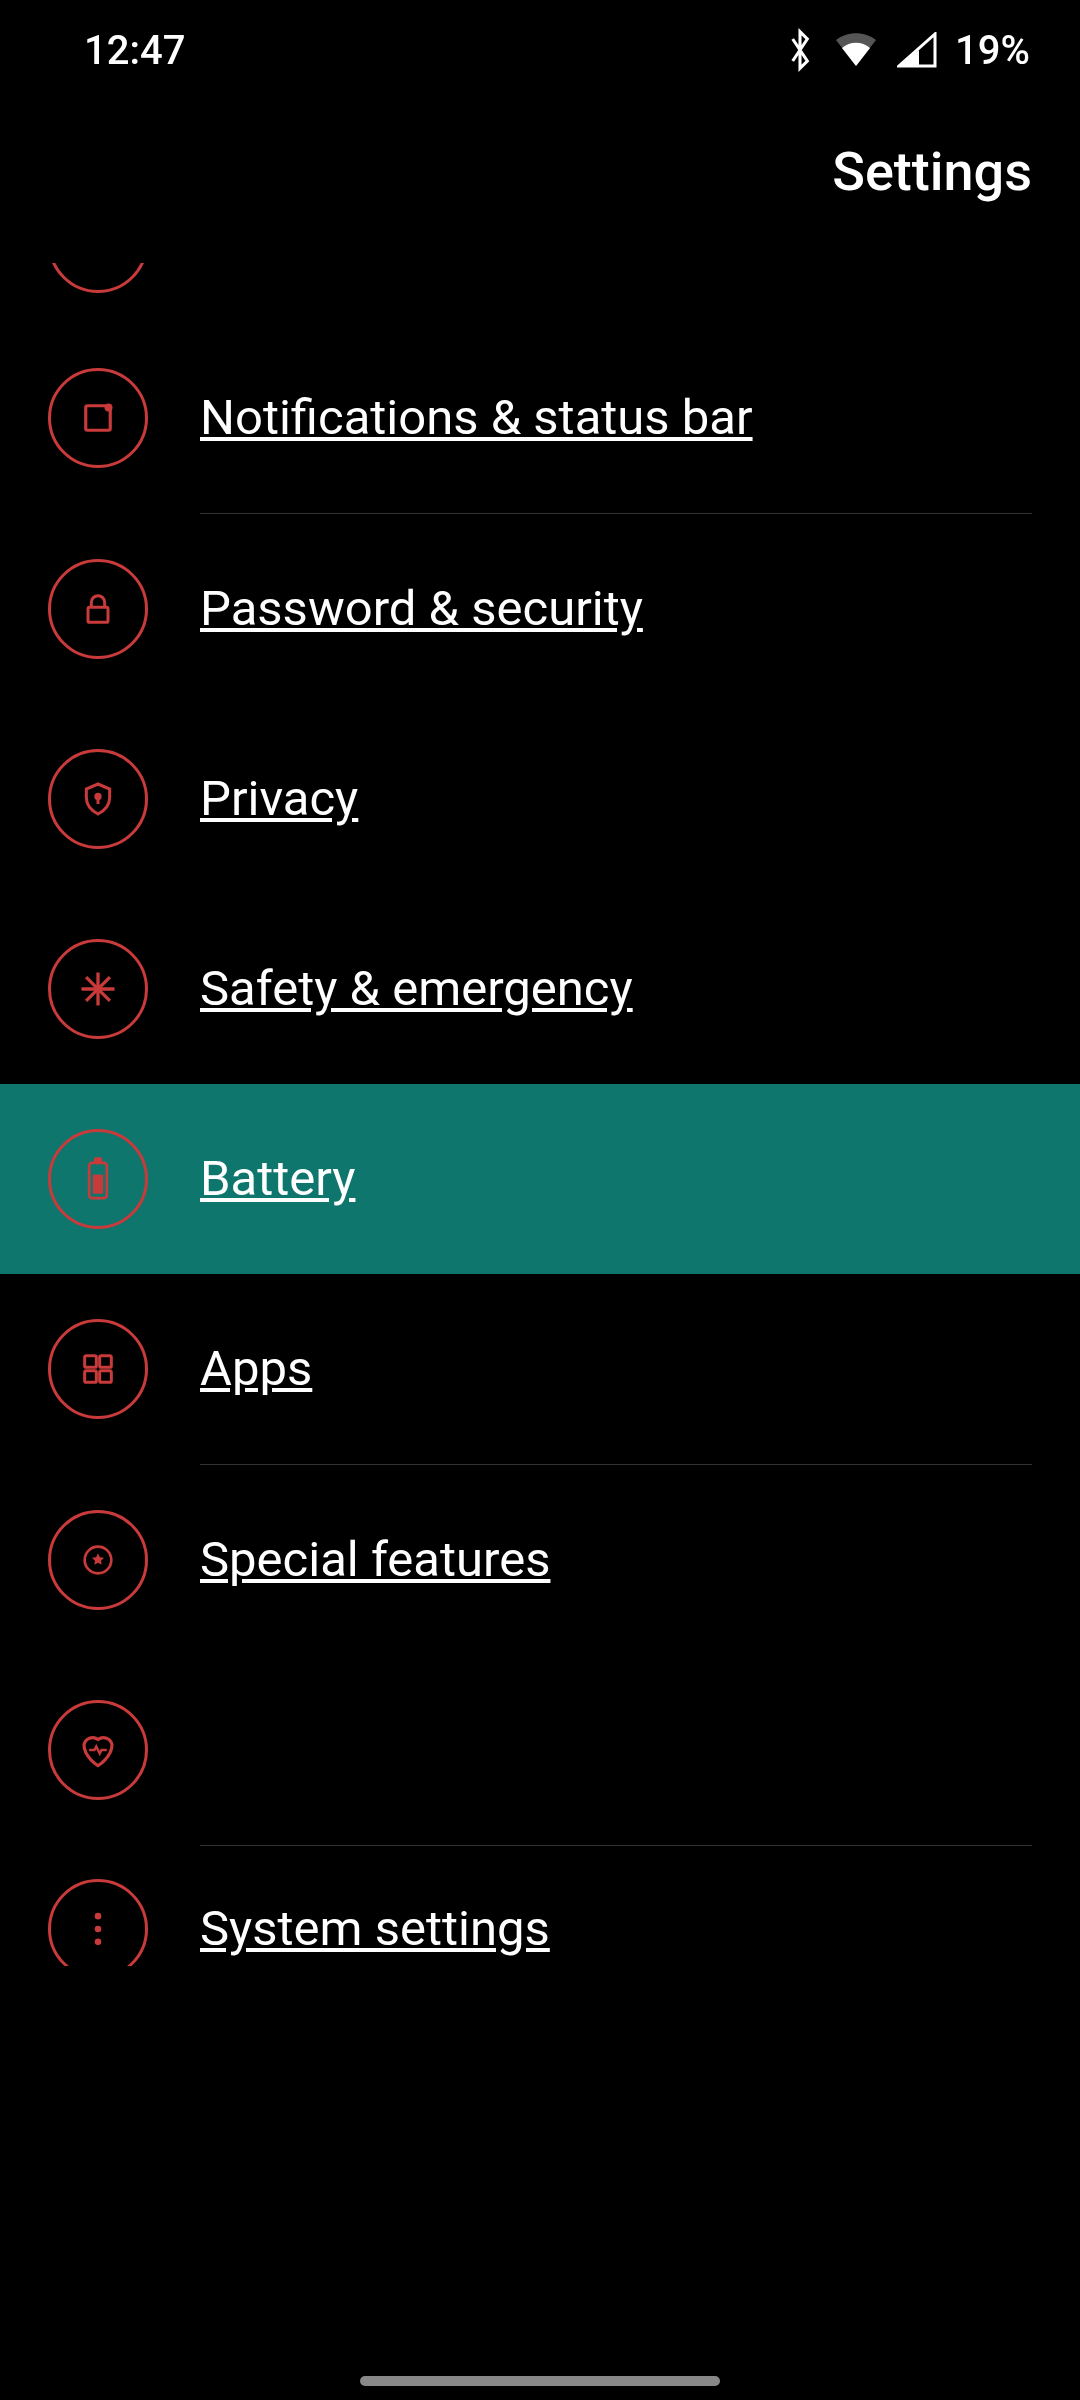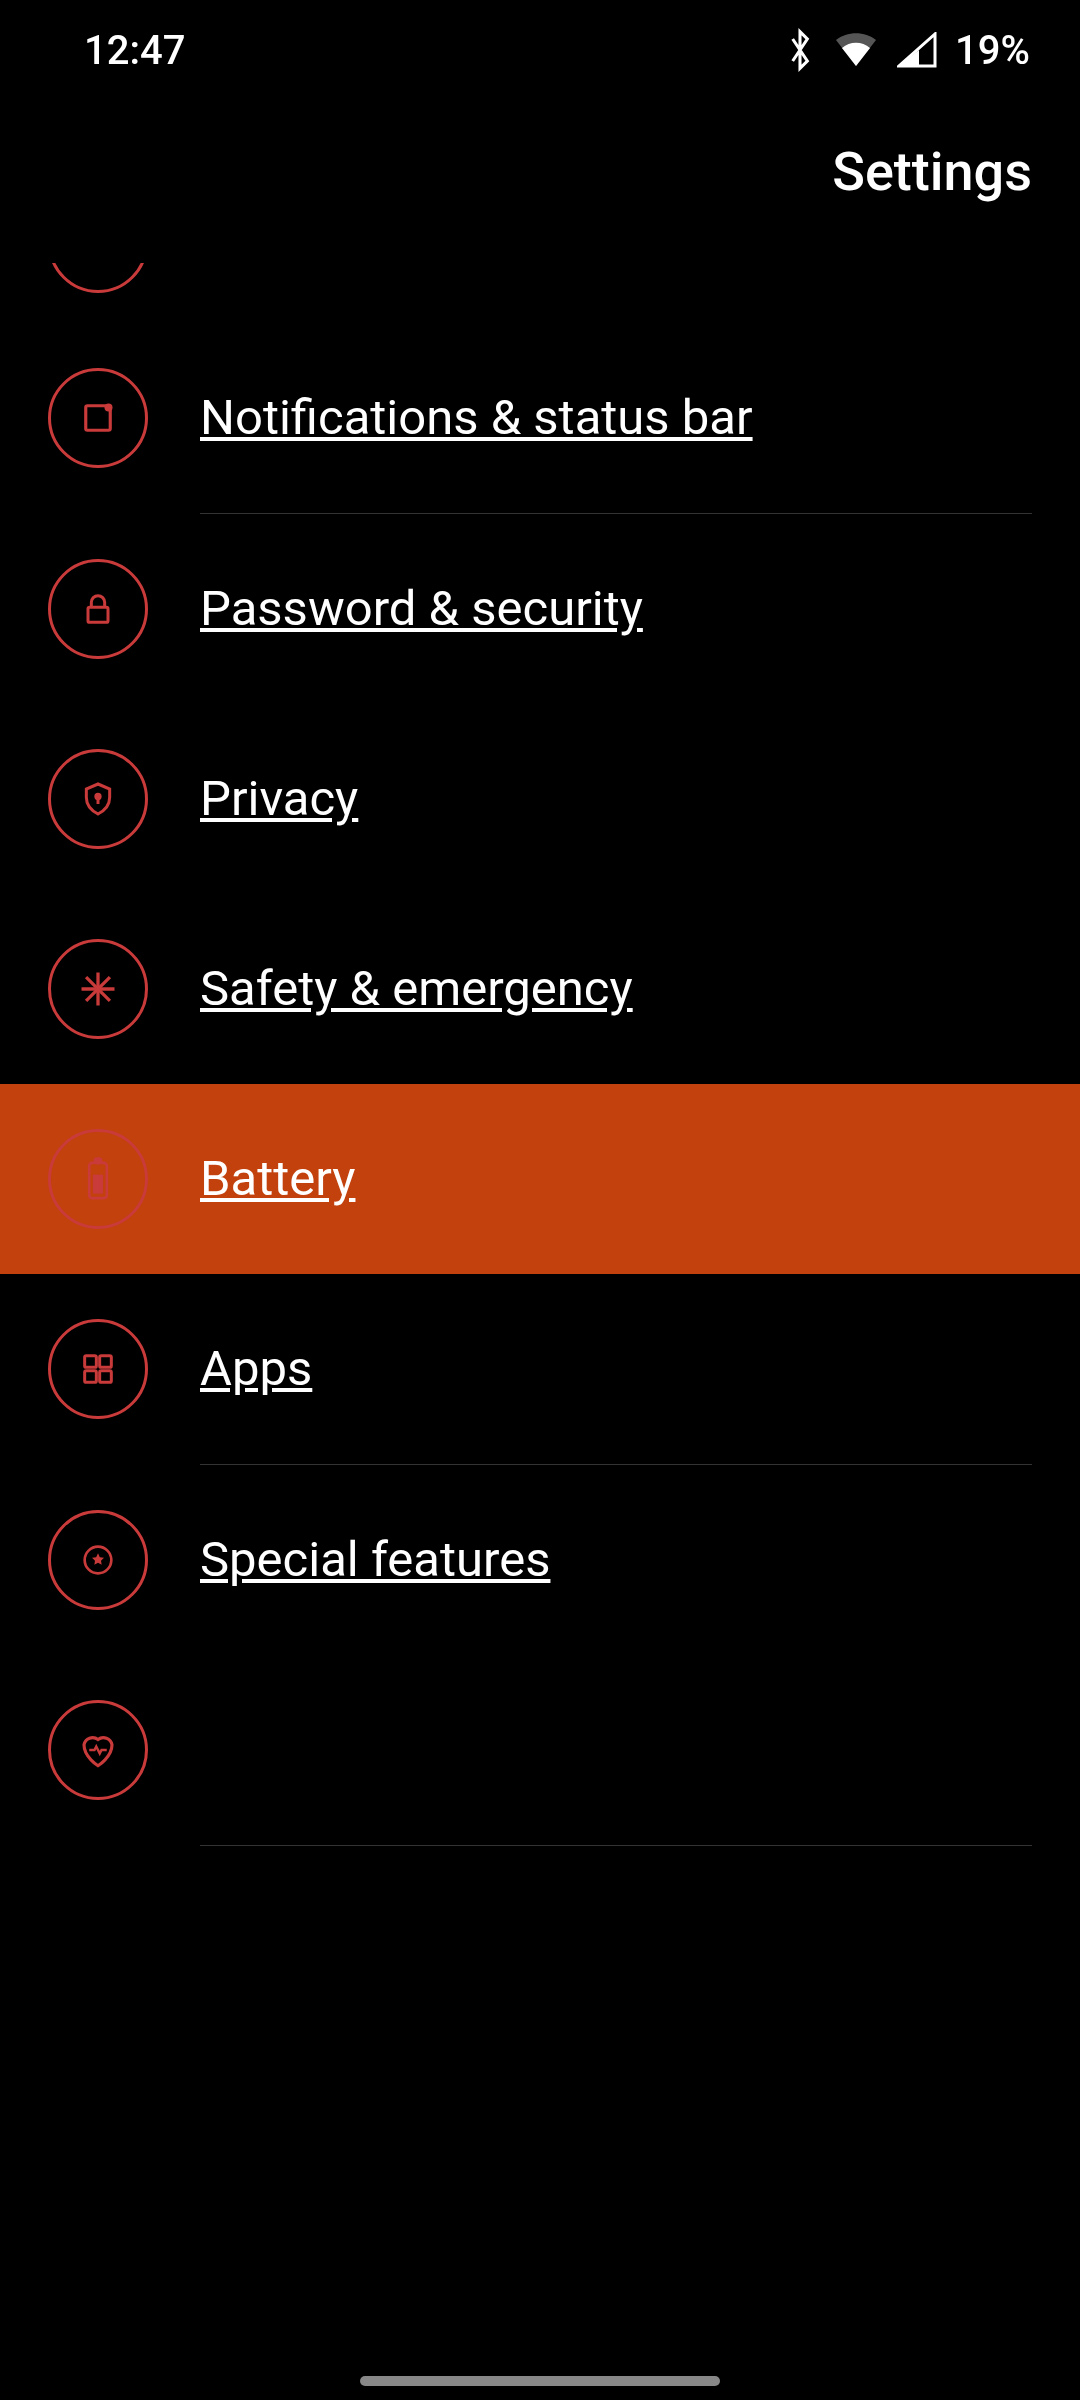--- a/index.html
+++ b/index.html
@@ -43,21 +43,21 @@
   }
   .list-item.peek {
     min-height: 0;
     padding-top: 0;
     padding-bottom: 30px;
     height: 60px;
     overflow: hidden;
     align-items: flex-end;
   }
   .list-item.highlighted {
-    background: #c2410c;
+    background: #0f766e;
   }
   .icon-circle {
     width: 100px;
     height: 100px;
     border-radius: 50%;
     border: 3px solid #c93a3a;
     display: flex;
     align-items: center;
     justify-content: center;
     flex-shrink: 0;
@@ -219,16 +219,26 @@
     <div class="icon-circle">
       <svg width="42" height="42" viewBox="0 0 24 24" fill="none" stroke="#c93a3a" stroke-width="1.8">
         <path d="M12 21s-8-5-8-12a5 5 0 0 1 8-3 5 5 0 0 1 8 3c0 7-8 12-8 12z"></path>
         <path d="M7 12h3l1-2 2 4 1-2h3" stroke-width="1.4"></path>
       </svg>
     </div>
   </div>
 
   <div class="divider"></div>
 
+  <div class="list-item bottom-cut">
+    <div class="icon-circle">
+      <svg width="16" height="40" viewBox="0 0 10 28" fill="#c93a3a">
+        <circle cx="5" cy="5" r="2.3"></circle>
+        <circle cx="5" cy="14" r="2.3"></circle>
+        <circle cx="5" cy="23" r="2.3"></circle>
+      </svg>
+    </div>
+    <div class="item-label">System settings</div>
+  </div>
 
 </div>
 
 <div class="gesture-bar"></div>
 
 </body></html>

